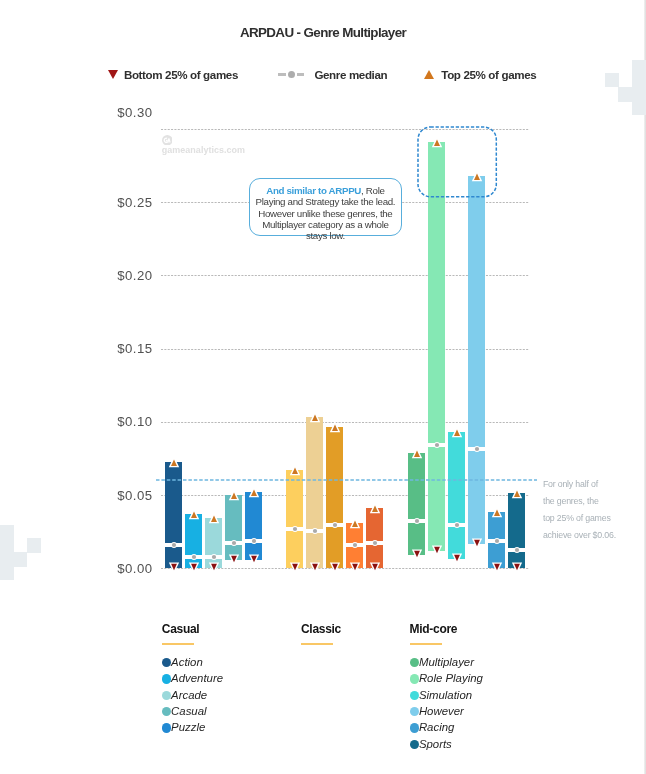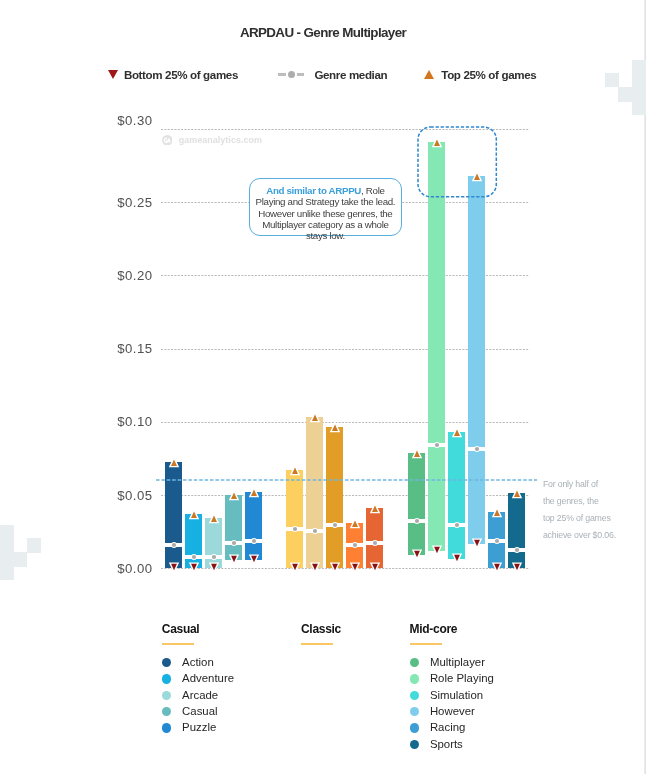--- a/index.html
+++ b/index.html
@@ -33,31 +33,31 @@
   .mk{position:absolute;width:14px;height:14px;overflow:visible;}
 
   .callout{position:absolute;border:1.5px solid #58aedc;border-radius:11px;background:#fff;
            box-sizing:border-box;text-align:center;font-size:9.75px;line-height:11.3px;color:#3f3f3f;
            letter-spacing:-0.33px;padding:6.4px 1px 6px;}
   .callout .hl{color:#3a9fda;font-weight:bold;}
   .highlightbox{position:absolute;overflow:visible;}
 
   .sidenote{position:absolute;font-size:8.8px;line-height:17px;color:#a9b1b7;letter-spacing:-0.2px;white-space:pre-line;}
 
-  .wm{position:absolute;display:flex;align-items:flex-start;}
+  .wm{position:absolute;display:flex;align-items:flex-start;flex-direction:column;}
   .wm .badge{width:10.6px;height:10.6px;margin-right:6.3px;display:block;}
   .wm .txt{font-size:8.95px;color:#e0e0e0;font-weight:bold;letter-spacing:0.05px;}
 
   .bl-col{position:absolute;}
   .bl-head{font-size:12.0px;font-weight:bold;color:#141414;letter-spacing:-0.3px;line-height:13px;}
   .bl-rule{margin-top:7.0px;width:32px;height:1.4px;background:#f9c765;}
   .bl-items{margin-top:9.8px;}
   .bl-item{display:flex;align-items:center;height:16.35px;}
   .bl-dot{width:9.3px;height:9.3px;border-radius:50%;flex:0 0 auto;}
-  .bl-txt{margin-left:11px;font-size:11.4px;color:#262626;white-space:nowrap;line-height:13px;}
+  .bl-txt{font-size:11.4px;color:#262626;white-space:nowrap;line-height:13px;font-style:italic;}
 
 </style>
 </head>
 <body>
 
 <div id="stage">
 <div style="position:absolute;left:644px;top:0;width:2px;height:774px;background:linear-gradient(to right,#f2f2f2,#dcdcdc);"></div>
 <div class="px" style="left:632px;top:60px;width:14px;height:55px;"></div>
 <div class="px" style="left:605px;top:73px;width:14.2px;height:14.2px;"></div>
 <div class="px" style="left:618.4px;top:87px;width:14px;height:14.5px;"></div>
@@ -101,21 +101,21 @@
       <line x1="0" y1="2.5" x2="368.5" y2="2.5" stroke="#b9b9b9" stroke-width="1" stroke-dasharray="2.05 1.3"></line>
     </svg>
 <div class="ylab" style="left:101.2px;top:269.03px;width:51.2px;">$0.20</div>
 <svg class="gline" style="left:161px;top:200.17px;width:368.5px;height:4px;" viewBox="0 0 368.5 4">
       <line x1="0" y1="2.5" x2="368.5" y2="2.5" stroke="#b9b9b9" stroke-width="1" stroke-dasharray="2.05 1.3"></line>
     </svg>
 <div class="ylab" style="left:101.2px;top:195.87px;width:51.2px;">$0.25</div>
 <svg class="gline" style="left:161px;top:127px;width:368.5px;height:4px;" viewBox="0 0 368.5 4">
       <line x1="0" y1="2.5" x2="368.5" y2="2.5" stroke="#b9b9b9" stroke-width="1" stroke-dasharray="2.05 1.3"></line>
     </svg>
-<div class="ylab" style="left:101.2px;top:114px;width:51.2px;">$0.30</div>
+<div class="ylab" style="left:101.2px;top:106px;width:51.2px;">$0.30</div>
 <div class="wm" style="left:161.8px;top:134.6px;">
       <svg class="badge" viewBox="0 0 20 20">
         <circle cx="10" cy="10" r="10" fill="#e2e2e2"></circle>
         <path d="M9.6 6.3 A4 4 0 1 0 9.6 13.8 L9.6 10.3 L7.3 10.3" fill="none" stroke="#ffffff" stroke-width="2.4" stroke-linecap="butt"></path>
         <path d="M11.2 14.2 L13.0 6.2 L15.2 14.2" fill="none" stroke="#ffffff" stroke-width="2.2" stroke-linejoin="miter"></path>
       </svg>
       <div class="txt">gameanalytics.com</div>
     </div>
 <div id="bars-layer">
       <div class="bar" style="left: 165px; top: 461.762px; width: 17px; height: 106.238px; background: rgb(26, 90, 140);">

